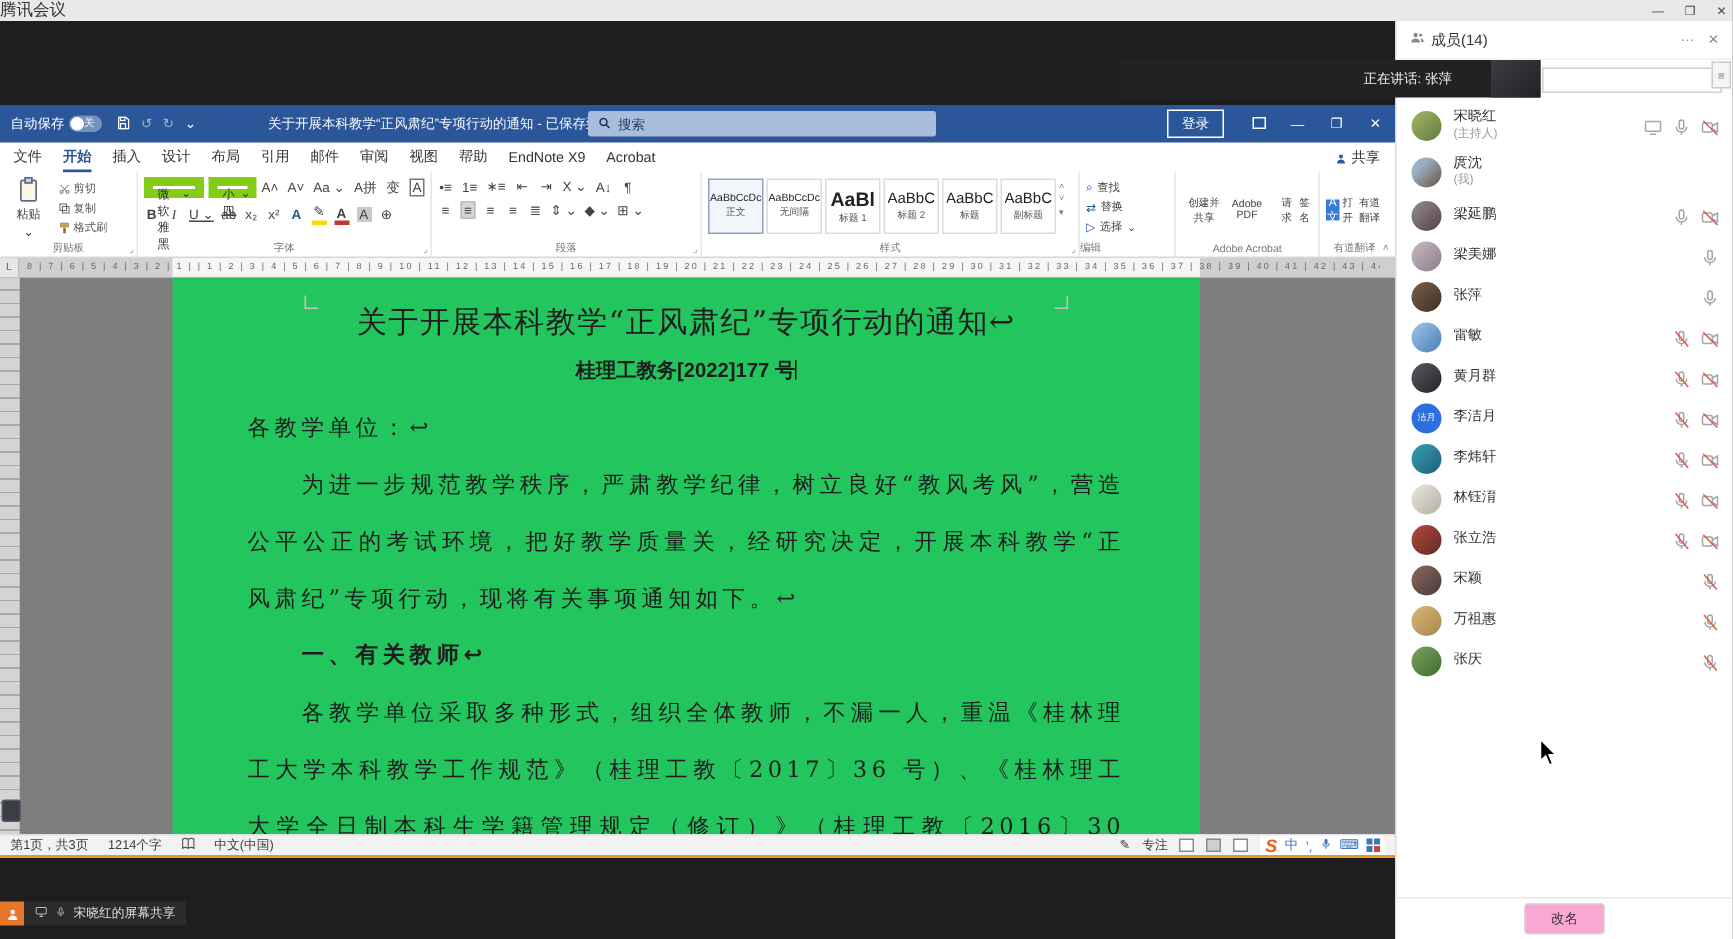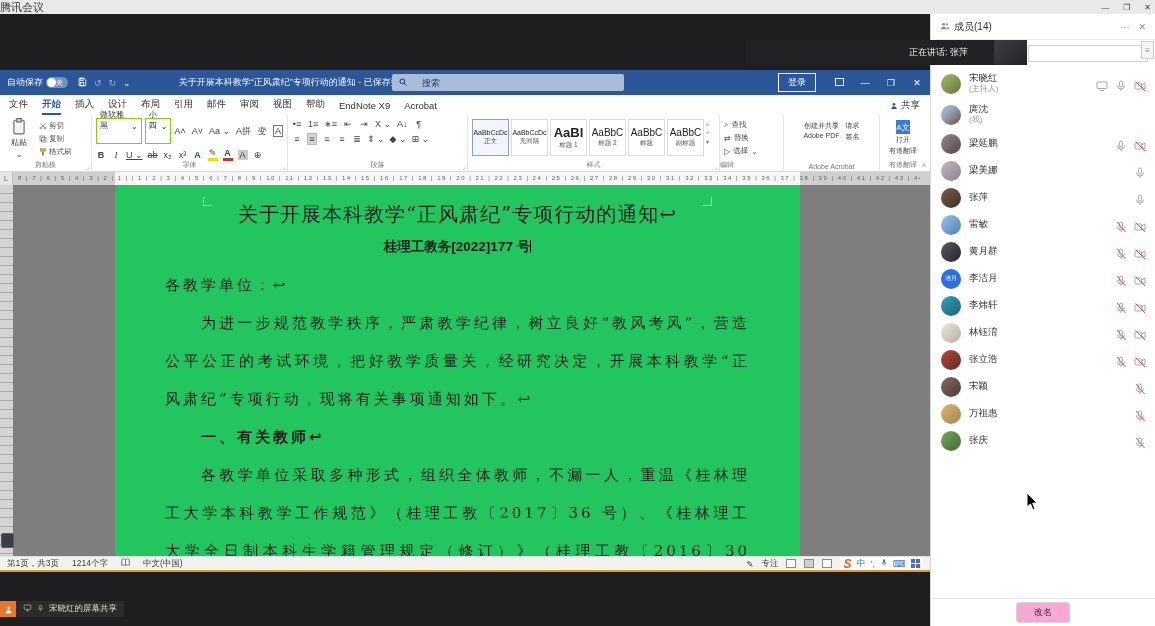--- a/index.html
+++ b/index.html
@@ -16,21 +16,21 @@
   
   .word { position:absolute; left:0; top:70px; width:930px; height:500px; background:#fff; overflow:hidden; }
 
   .wt { position:relative; height:25px; background:#2b579a; display:flex; align-items:center; color:#fff; font-size:9px; }
   .autosave { display:flex; align-items:center; gap:3px; margin-left:7px; }
   .as-pill { width:22px; height:11px; border-radius:6px; background:rgba(255,255,255,.35); position:relative; font-size:7px; line-height:11px; padding-left:10px; }
   .as-pill::before { content:""; position:absolute; left:1px; top:1px; width:9px; height:9px; border-radius:50%; background:#fff; }
   .qat { display:flex; align-items:center; gap:7px; margin-left:9px; }
   .qat .dim { color:#9fb0ce; }
   .wt-title { margin-left:48px; white-space:nowrap; opacity:.96; }
-  .wt-search { position:absolute; left:392px; top:4px; width:232px; height:17px; background:#a9bcdb; border-radius:2px; display:flex; align-items:center; gap:15px; padding:0 7px; color:#16355f; }
+  .wt-search { position:absolute; left:392px; top:4px; width:232px; height:17px; background:#a9bcdb; border-radius:2px; display:flex; align-items:center; gap:5px; padding:0 7px; color:#16355f; }
   .wt-search input { border:none; background:transparent; outline:none; font-size:9px; color:#16355f; width:180px; }
   .wt-search input::placeholder { color:#16355f; opacity:.95; }
   .wt-right { position:absolute; right:0; top:0; height:25px; display:flex; align-items:center; gap:0; }
   .login-btn { border:1px solid #fff; padding:2px 9px; font-size:9px; margin-right:10px; }
   .wt-ic { width:26px; text-align:center; font-size:9px; }
   .rib-opt { width:9px; height:8px; border:1px solid #fff; display:inline-block; }
 
   .wm { height:20px; background:#fff; display:flex; align-items:flex-end; font-size:9.5px; color:#333; padding:0 2px; }
   .wm-tab { padding:3px 7px 4px; position:relative; white-space:nowrap; }
   .wm-tab.active { color:#2b579a; font-weight:bold; }
@@ -40,21 +40,21 @@
   .wr { height:57px; background:#fff; border-bottom:1px solid #d8d8d8; display:flex; font-size:8px; color:#444; position:relative; }
   .rgroup { position:relative; border-right:1px solid #e5e5e5; padding:3px 4px 12px; flex-shrink:0; }
   .rg-label { position:absolute; bottom:1px; left:0; right:0; text-align:center; font-size:7px; color:#777; }
   .launcher { position:absolute; bottom:1px; right:2px; font-size:6px; color:#999; }
   .g-clip { width:92px; display:flex; gap:5px; }
   .paste-big { display:flex; flex-direction:column; align-items:center; justify-content:center; gap:2px; width:30px; }
   .clip-col { display:flex; flex-direction:column; gap:3px; justify-content:center; font-size:7.5px; color:#555; }
   .clip-col > span { display:flex; gap:2px; align-items:center; white-space:nowrap; }
   .g-font { width:196px; }
   .fsel-row { display:flex; gap:3px; align-items:center; }
-  .fsel { border:1px solid #84cc16; height:14px; font-size:8px; padding:12px 3px; display:flex; align-items:flex-end; gap:4px; color:#333; }
+  .fsel { border:6px solid #84cc16; height:14px; font-size:8px; padding:0 3px; display:flex; align-items:flex-start; gap:4px; color:#333; }
   .fsel.name { width:76px; } .fsel.size { width:32px; }
   .icon-row { display:flex; gap:6px; align-items:center; margin-top:4px; font-size:9px; white-space:nowrap; }
   .icon-row.tight { gap:5px; }
   .rbtn { display:inline-block; min-width:10px; text-align:center; }
   .fb{font-weight:bold} .fi{font-style:italic; font-family:"Liberation Serif",serif}
   .fu{text-decoration:underline} .fs{text-decoration:line-through}
   .fxA{color:#2b579a;font-weight:bold} .fhl{border-bottom:3px solid #f5d90c}
   .fcr{border-bottom:3px solid #c0392b;font-weight:bold} .fsh{background:#c9c9c9}
   .fbox{border:1px solid #777;padding:0 1px}
   .rsel{background:#d5d5d5;border:1px solid #bbb}
@@ -64,21 +64,21 @@
   .style-card.sel { border:1px solid #8aa4c8; background:#f2f6fb; }
   .st-prev { font-size:7px; color:#222; white-space:nowrap; overflow:hidden; max-width:35px; }
   .style-card.big .st-prev { font-size:13px; font-weight:bold; }
   .style-card.mid .st-prev { font-size:10px; }
   .st-name { font-size:6.5px; color:#555; white-space:nowrap; }
   .st-scroll { display:flex; flex-direction:column; gap:2px; font-size:6px; color:#777; padding-top:3px; }
   .g-edit { width:64px; display:flex; flex-direction:column; gap:3px; padding-top:5px; font-size:7.5px; color:#444; }
   .g-edit > span { display:flex; gap:3px; align-items:center; white-space:nowrap; }
   .edit-ic { color:#2b579a; font-size:8px; }
   .g-adobe { width:96px; display:flex; gap:6px; justify-content:center; padding-top:5px; }
-  .big-btn { display:flex; flex-direction:column; align-items:center; gap:1px; font-size:7px; color:#444; text-align:center; }
+  .big-btn { display:flex; flex-direction:row; align-items:center; gap:1px; font-size:7px; color:#444; text-align:center; }
   .g-youdao { width:46px; border-right:none; display:flex; justify-content:center; padding-top:5px; }
   .ic-yd { width:14px; height:14px; background:#3a7bd5; color:#fff; font-size:8px; display:flex; align-items:center; justify-content:center; }
   .rib-collapse { position:absolute; right:4px; bottom:2px; font-size:7px; color:#888; }
 
   
   .wruler { position:relative; height:13px; background:#cfcfcf; overflow:hidden; }
   .ruler-page { position:absolute; left:115px; width:685px; top:0; bottom:0; background:#f6f6f6; }
   .ruler-nums { position:absolute; left:18px; right:10px; top:0; line-height:13px; font-size:6px; color:#666; white-space:nowrap; letter-spacing:1.5px; z-index:2; overflow:hidden; }
   .ruler-tab { position:absolute; left:0; top:0; width:13px; height:13px; background:#e6e6e6; border-right:1px solid #bbb; font-size:7px; color:#666; text-align:center; line-height:13px; z-index:3; }
 

